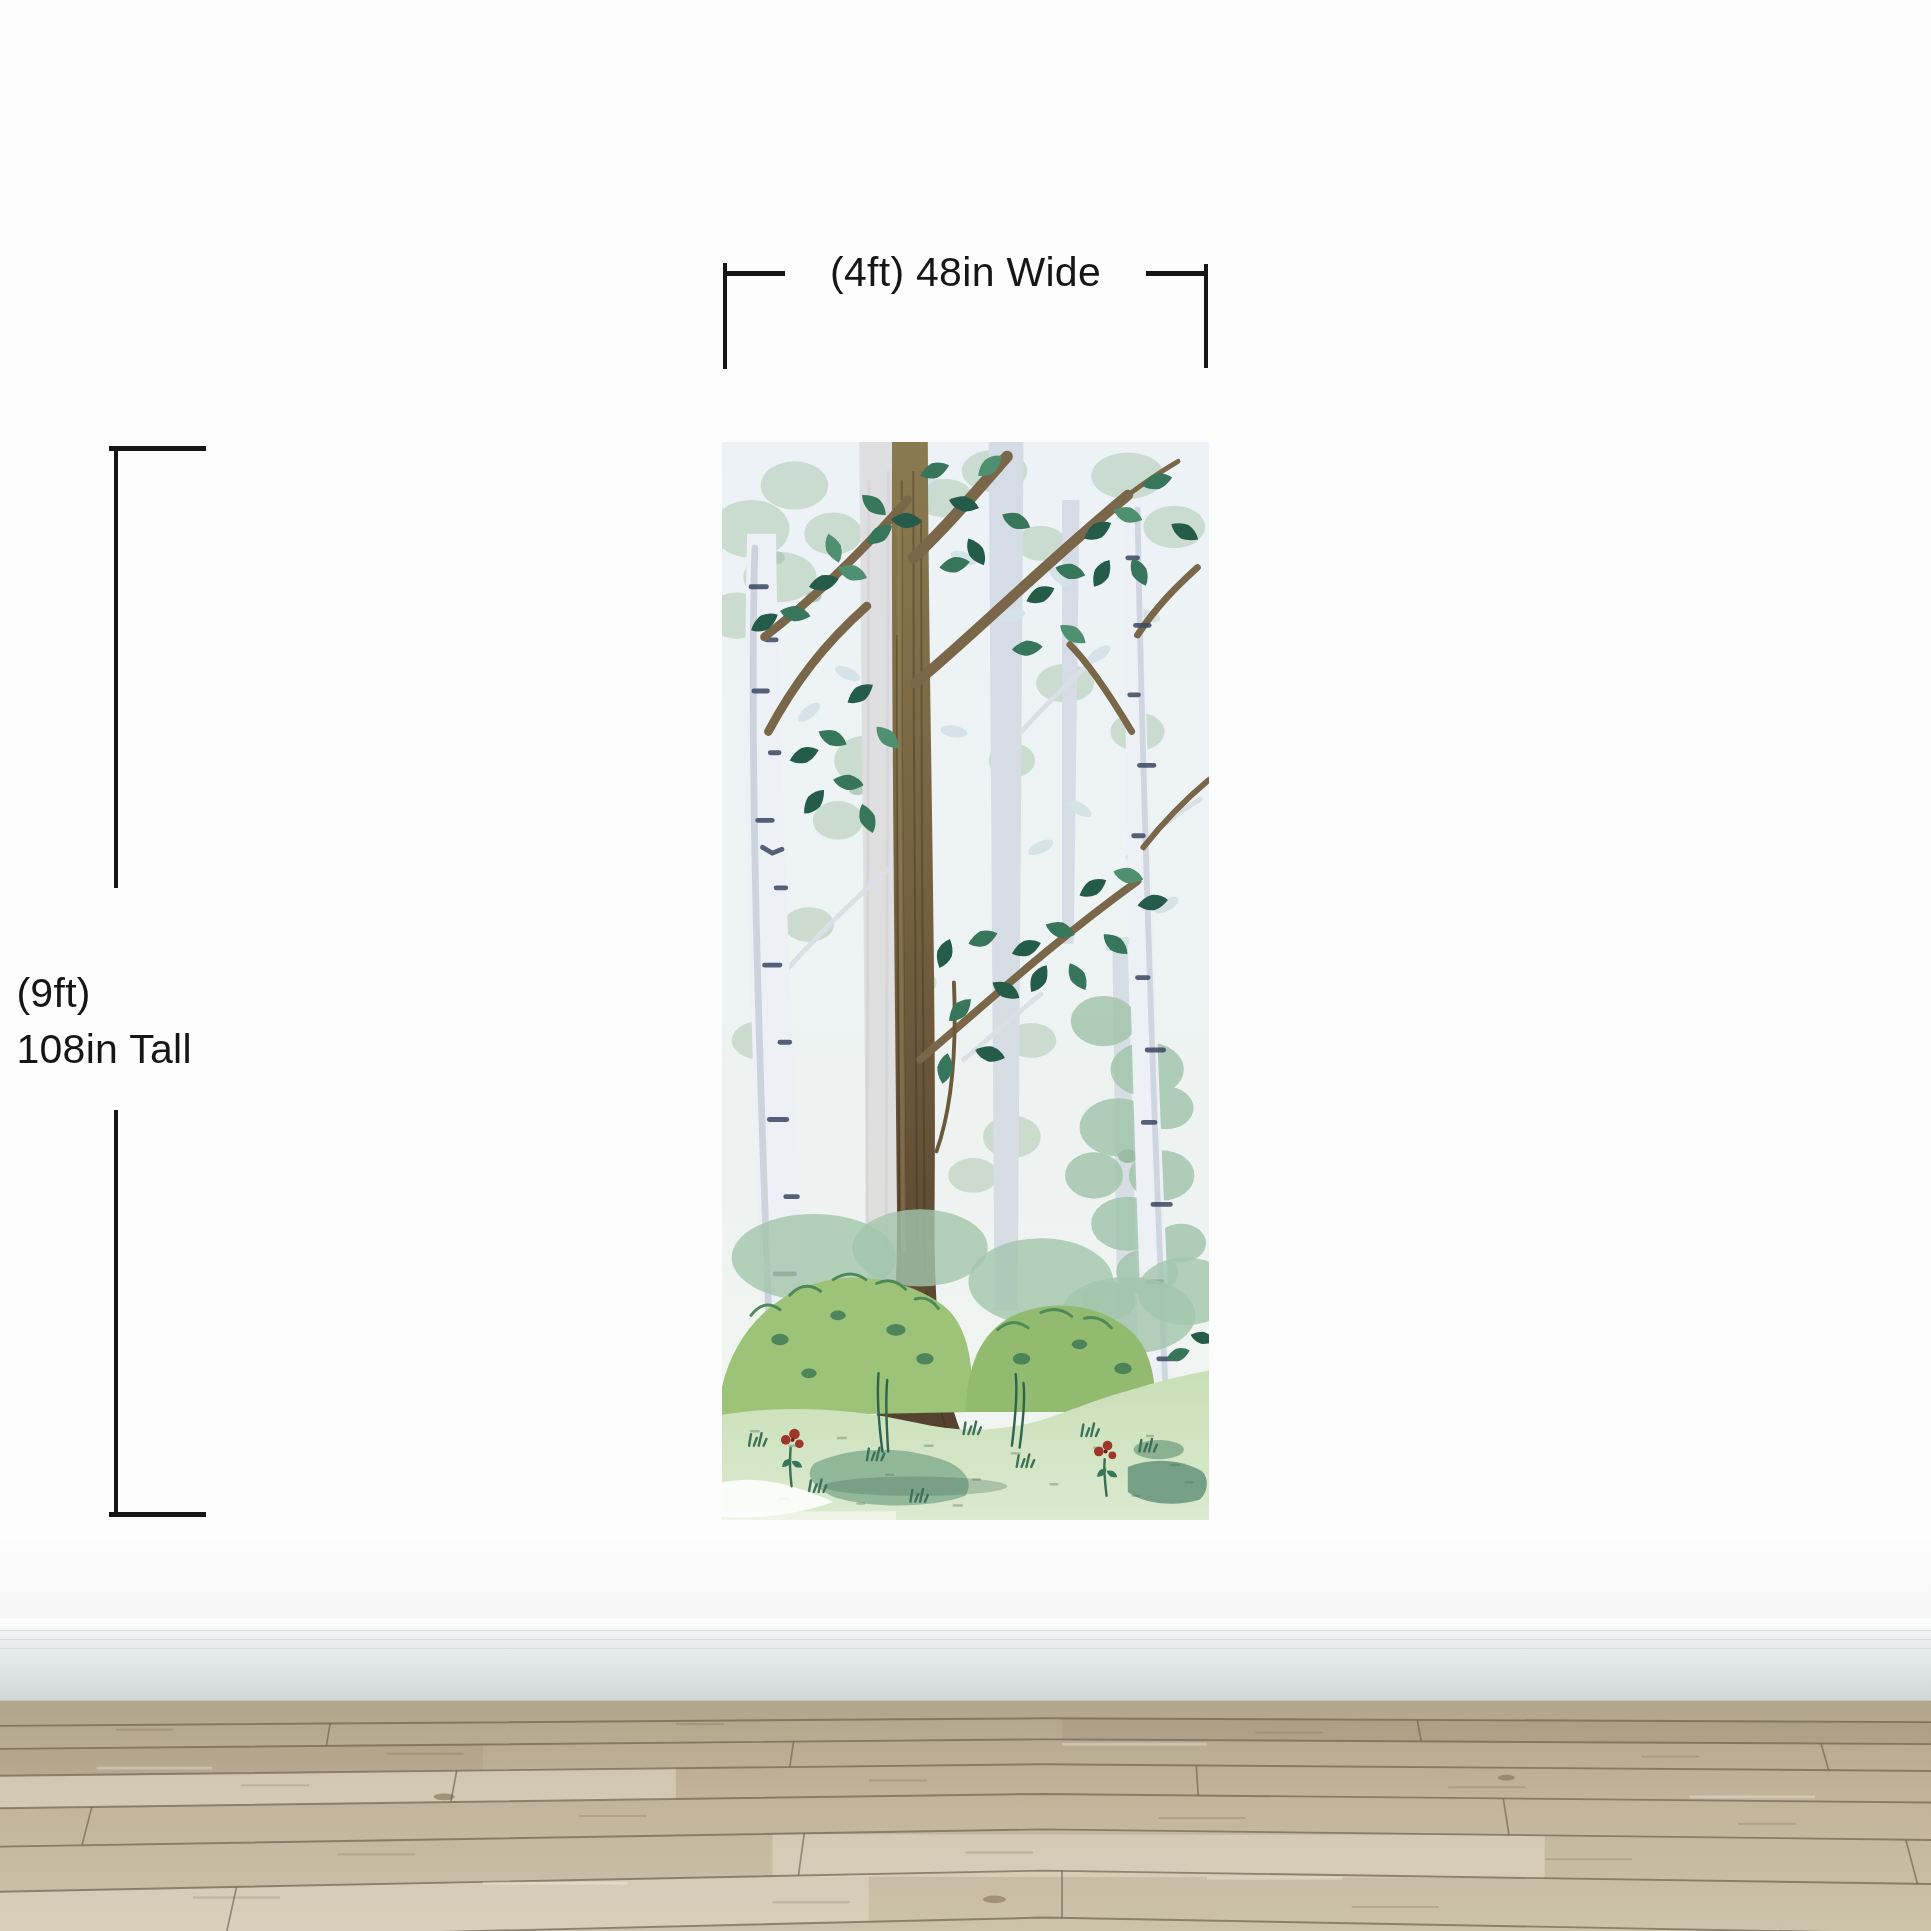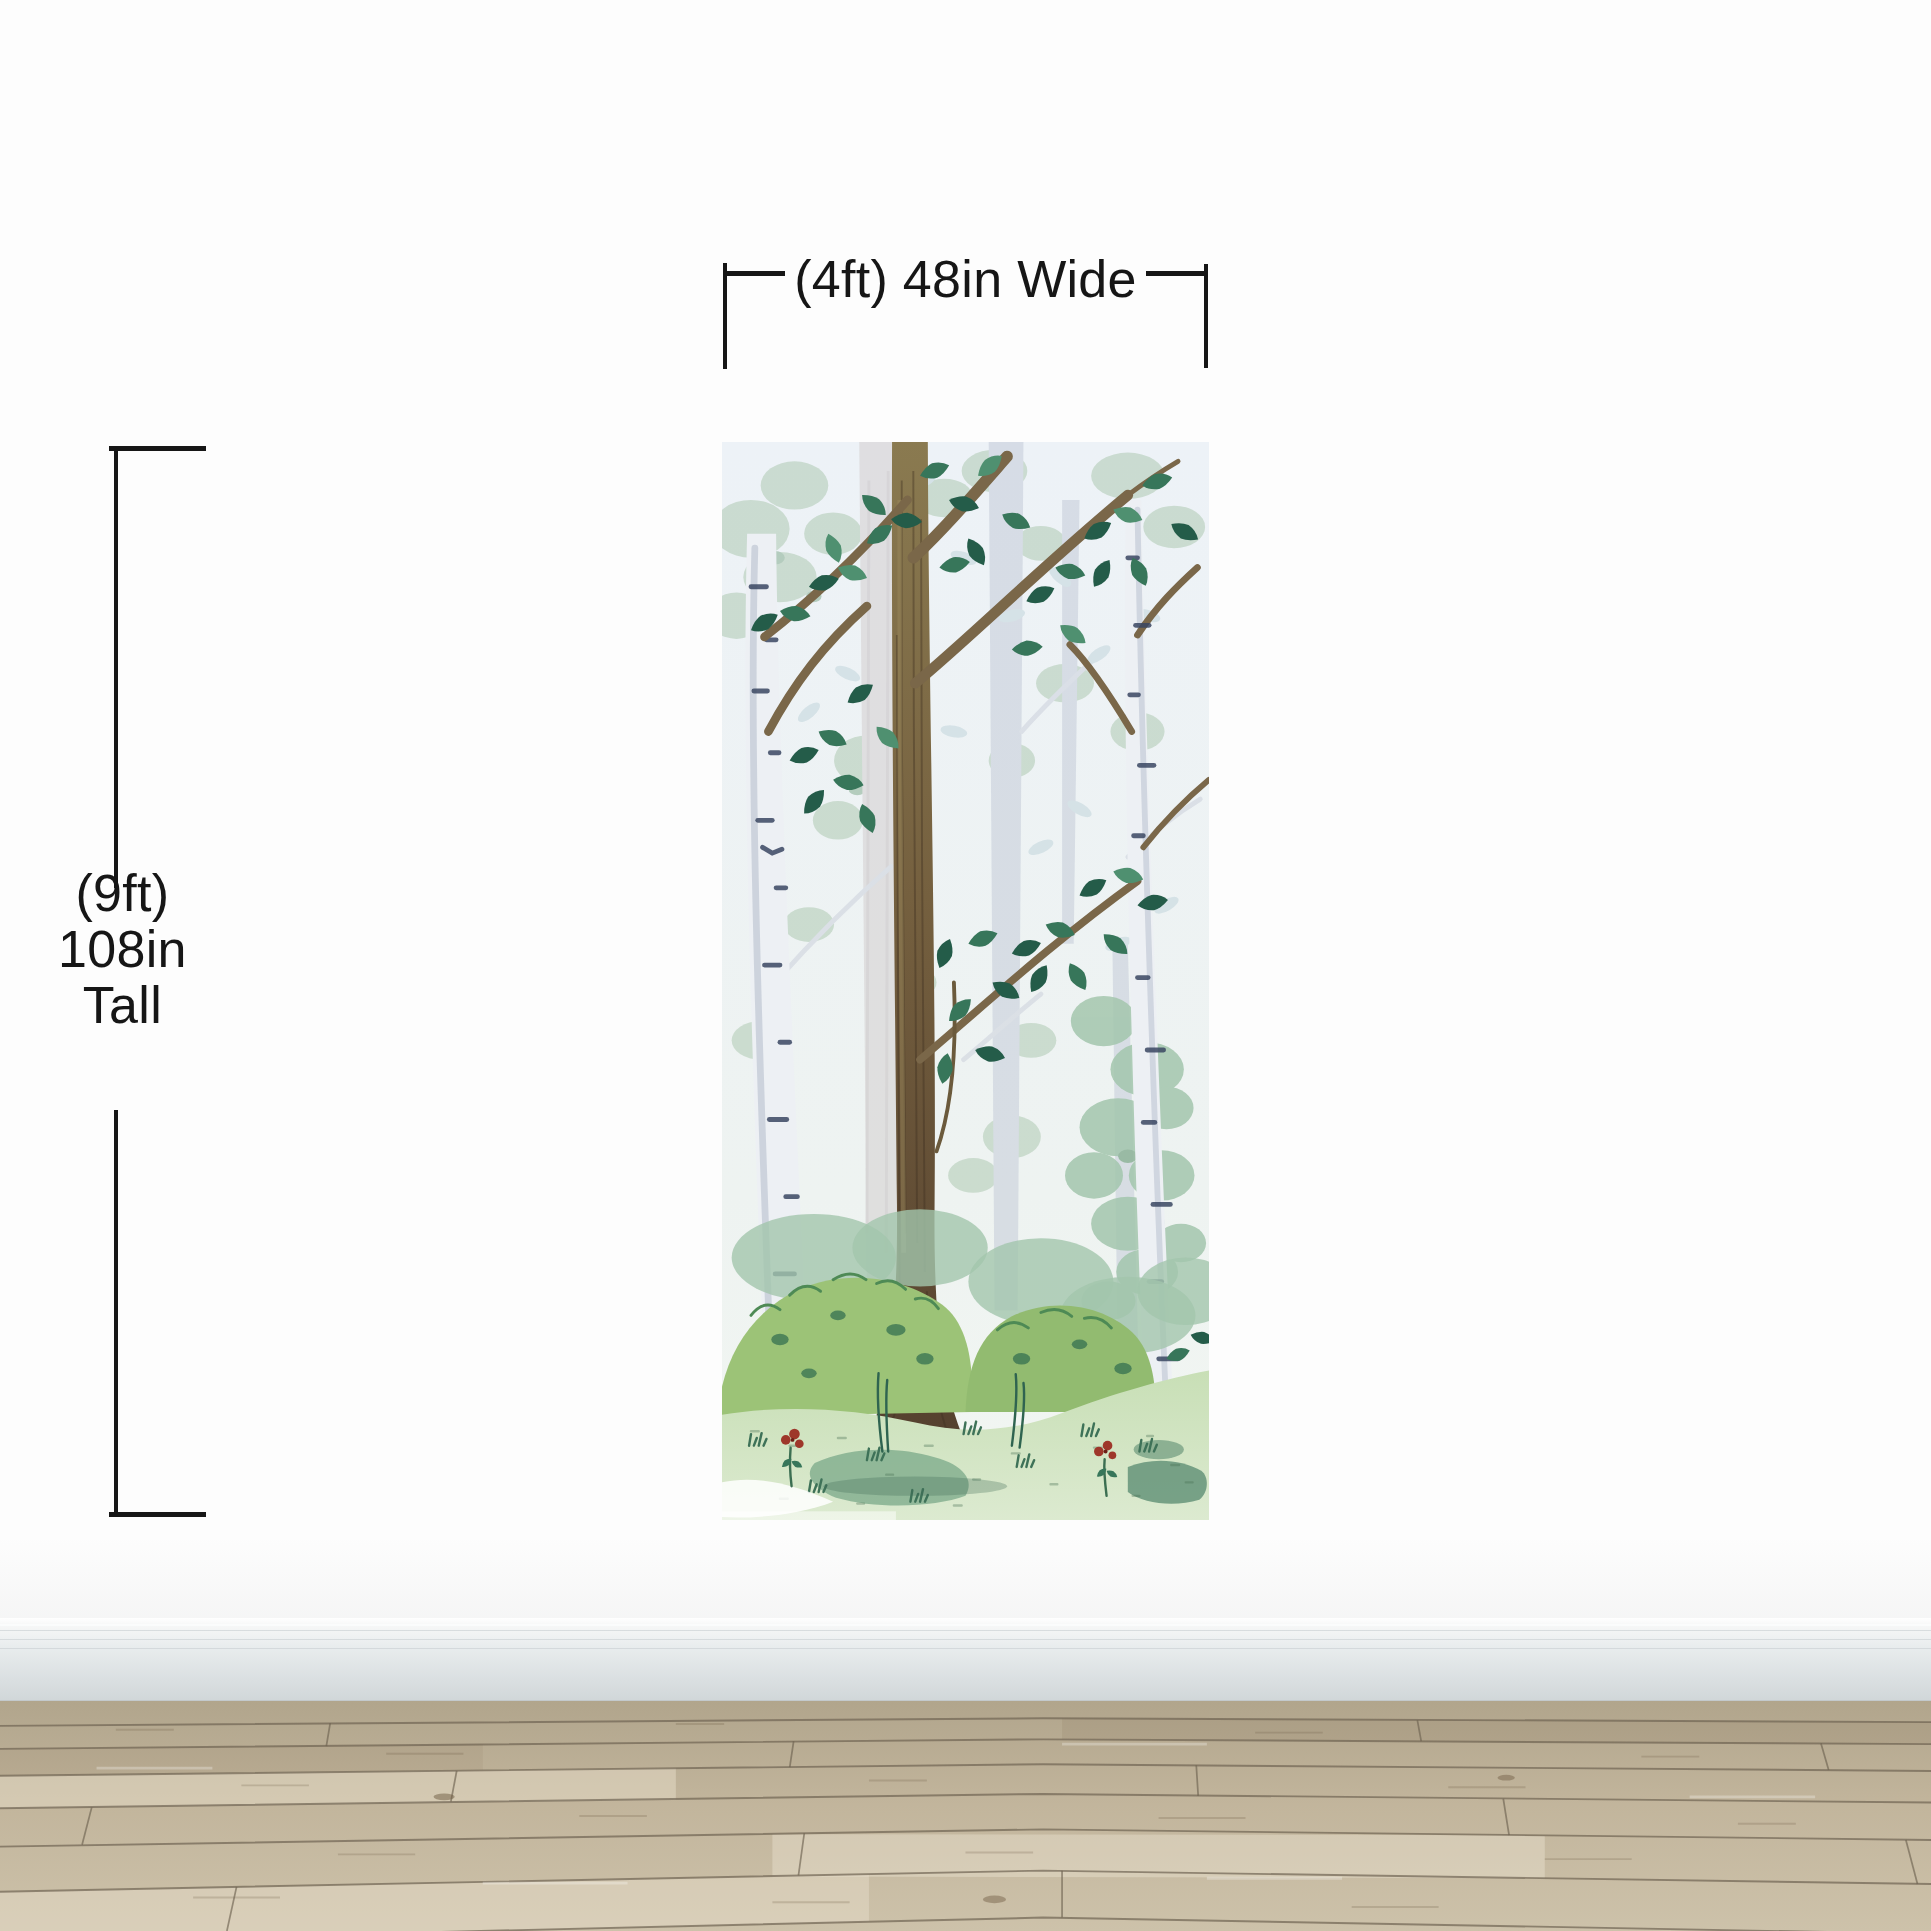--- a/index.html
+++ b/index.html
@@ -35,23 +35,23 @@
     --mural-grass-mid:#8fb596;
     --mural-grass-dark:#3e7258;
     --mural-flower:#9e372a;
   }
   html,body{margin:0;padding:0}
   .canvas{position:relative;width:1931px;height:1931px;background:var(--wall);
           font-family:"Liberation Sans",sans-serif;overflow:hidden}
 
   
   .dim-line{position:absolute;background:var(--annotation)}
-  .dim-label{position:absolute;color:var(--annotation);font-size:52px;letter-spacing:0.3px}
+  .dim-label{position:absolute;color:var(--annotation);font-size:41px;letter-spacing:0.3px}
   .dim-label-top{left:722px;top:249px;width:487px;text-align:center}
-  .dim-label-left{left:16.4px;top:865px;width:212px;text-align:center;line-height:56px}
+  .dim-label-left{left:16.4px;top:965px;width:212px;text-align:left;line-height:56px}
 
   
   .mural{position:absolute;left:722px;top:442px;width:487px;height:1078px}
   .mural svg{display:block;width:100%;height:100%}
 
   
   .wall-shadow{position:absolute;left:0;top:1535px;width:1931px;height:83px;
                background:linear-gradient(180deg,rgba(0,0,0,0) 0%,rgba(40,50,55,.035) 100%)}
 
   

